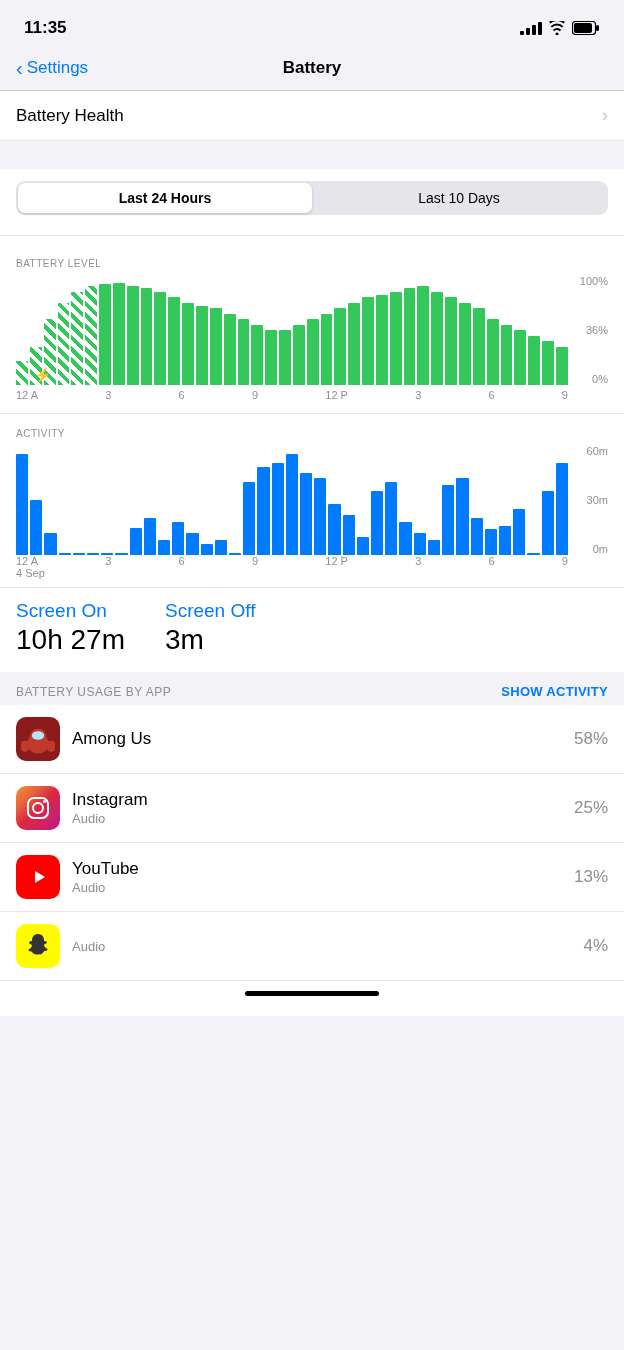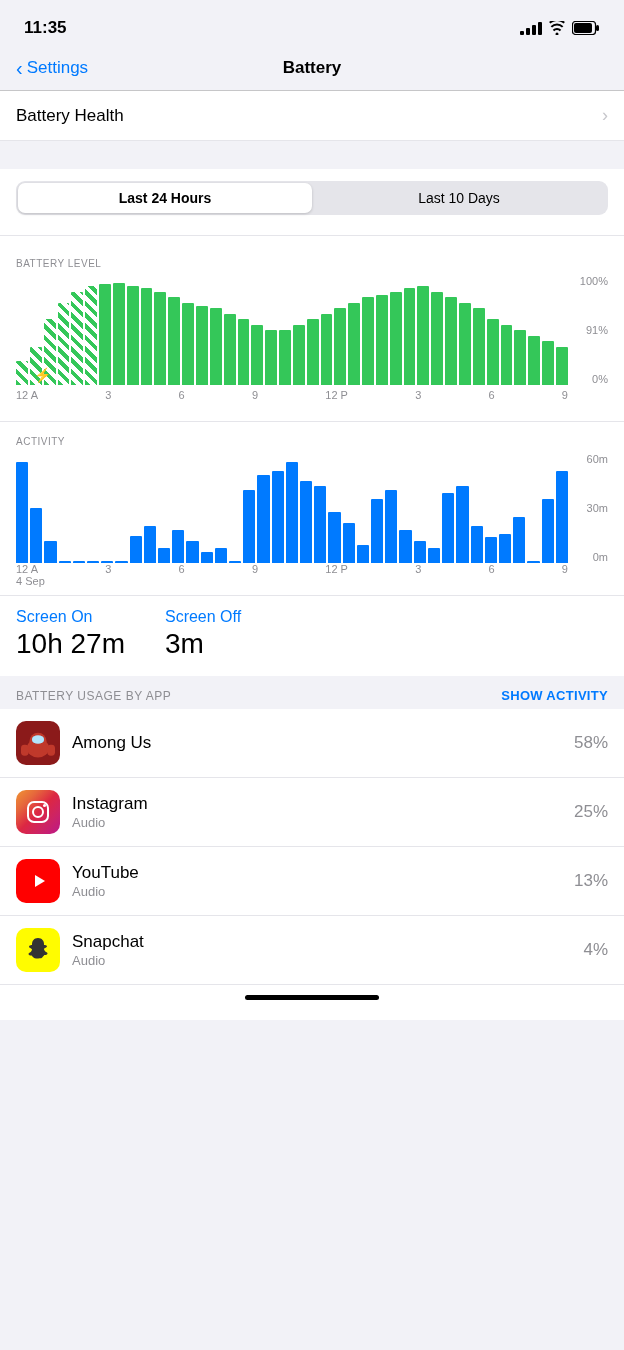--- a/index.html
+++ b/index.html
@@ -168,21 +168,21 @@
     .chart-label {
       font-size: 10px;
       font-weight: 500;
       color: #8e8e93;
       letter-spacing: 0.5px;
       margin-bottom: 6px;
     }
     .battery-chart-container {
       position: relative;
       height: 130px;
-      margin-bottom: 16px;
+      margin-bottom: 8px;
     }
     .battery-chart-bars {
       position: absolute;
       left: 0; right: 40px; top: 0; bottom: 20px;
       display: flex;
       align-items: flex-end;
       gap: 2px;
     }
     .b-bar {
       flex: 1;
@@ -273,21 +273,21 @@
 
     
     .screen-stats {
       background: #fff;
       display: flex;
       padding: 12px 16px 16px;
       gap: 40px;
       border-top: 1px solid #e5e5ea;
     }
     .screen-stat-label {
-      font-size: 16px;
+      font-size: 19px;
       color: #007aff;
       margin-bottom: 2px;
     }
     .screen-stat-value {
       font-size: 28px;
       font-weight: 300;
       color: #000;
     }
 
     
@@ -458,21 +458,21 @@
           <div class="b-bar" style="height: 70%;"></div>
           <div class="b-bar" style="height: 60%;"></div>
           <div class="b-bar" style="height: 55%;"></div>
           <div class="b-bar" style="height: 50%;"></div>
           <div class="b-bar" style="height: 45%;"></div>
           <div class="b-bar" style="height: 40%;"></div>
           <div class="b-bar" style="height: 35%;"></div>
         </div>
       <div class="chart-y-labels">
         <span class="chart-y-label">100%</span>
-        <span class="chart-y-label">91%</span>
+        <span class="chart-y-label">36%</span>
         <span class="chart-y-label">0%</span>
       </div>
       <div class="battery-chart-xaxis" id="battery-xaxis">
           <span class="x-label">12 A</span>
           <span class="x-label">3</span>
           <span class="x-label">6</span>
           <span class="x-label">9</span>
           <span class="x-label">12 P</span>
           <span class="x-label">3</span>
           <span class="x-label">6</span>
@@ -612,21 +612,20 @@
       </div>
       <span class="app-percent">13%</span>
     </div>
     <div class="app-row">
       <div class="app-icon" style="background: rgb(255, 252, 0);">
         <svg width="28" height="28" viewBox="0 0 28 28" fill="none">
       <path d="M14 2C10 2 8 5 8 8v1c-1 0-3 .5-3 1.5s1 1.5 2 2c.5.2 1 .5 1 1s-.5 2-2 3c-1 .5-1.5.8-1.5 1.5 0 .5.5 1 1 1.2.5.2 1 .3 1.5.3.3 0 .5 0 .7.1.3.3.6 1 1.3 1.5C10 22.5 11 22.5 14 22.5s4-.1 5-1.9c.7-.5 1-1.2 1.3-1.5.2-.1.4-.1.7-.1.5 0 1-.1 1.5-.3.5-.2 1-.7 1-1.2 0-.7-.5-1-1.5-1.5-1.5-1-2-2.8-2-3s.5-.8 1-1c1-.5 2-.8 2-2C23 9.5 21 9 20 9V8c0-3-2-6-6-6z" fill="#333"></path>
     </svg>
       </div>
       <div class="app-info">
-        <div class="app-name">Snapchat</div>
         <div class="app-subtitle">Audio</div>
       </div>
       <span class="app-percent">4%</span>
     </div>
   </div>
 
 <div class="home-indicator">
   <div class="home-bar"></div>
 </div>
 

